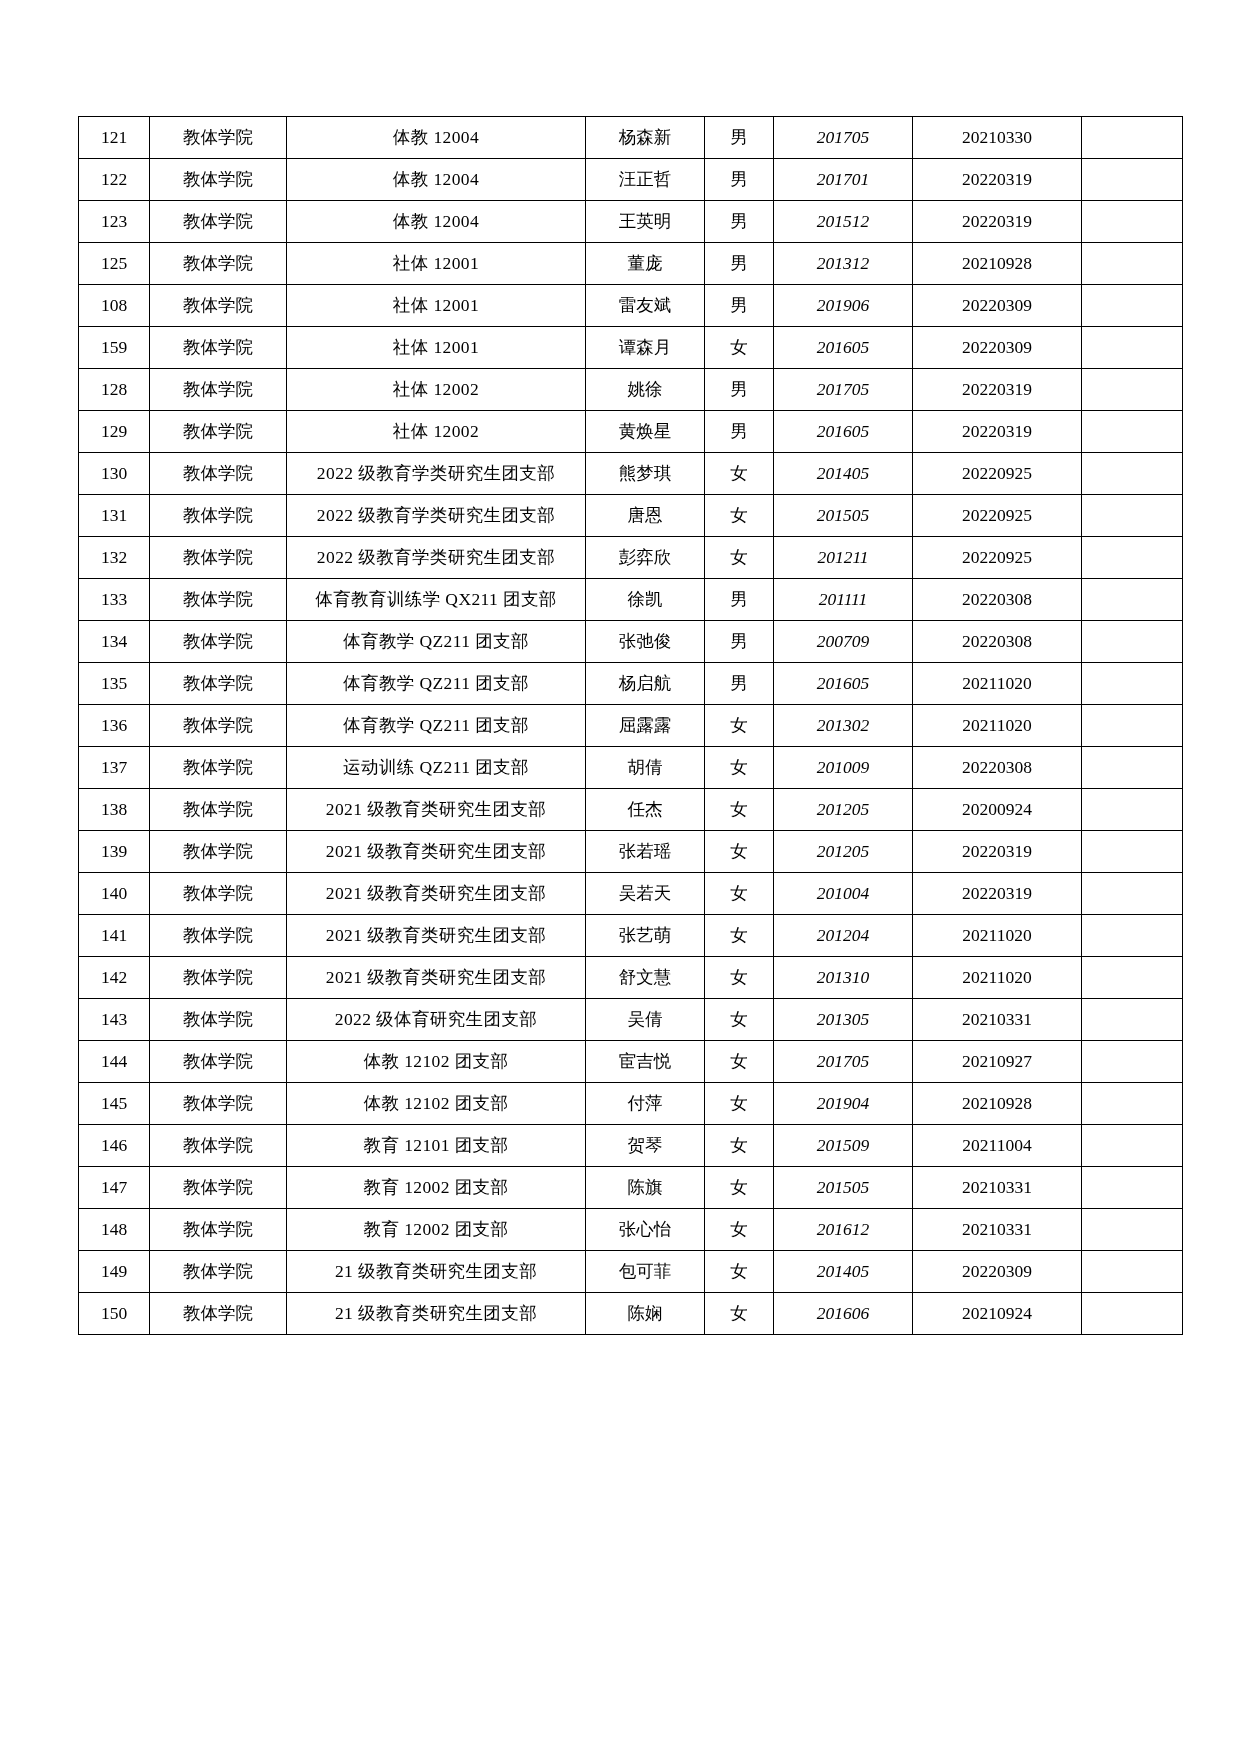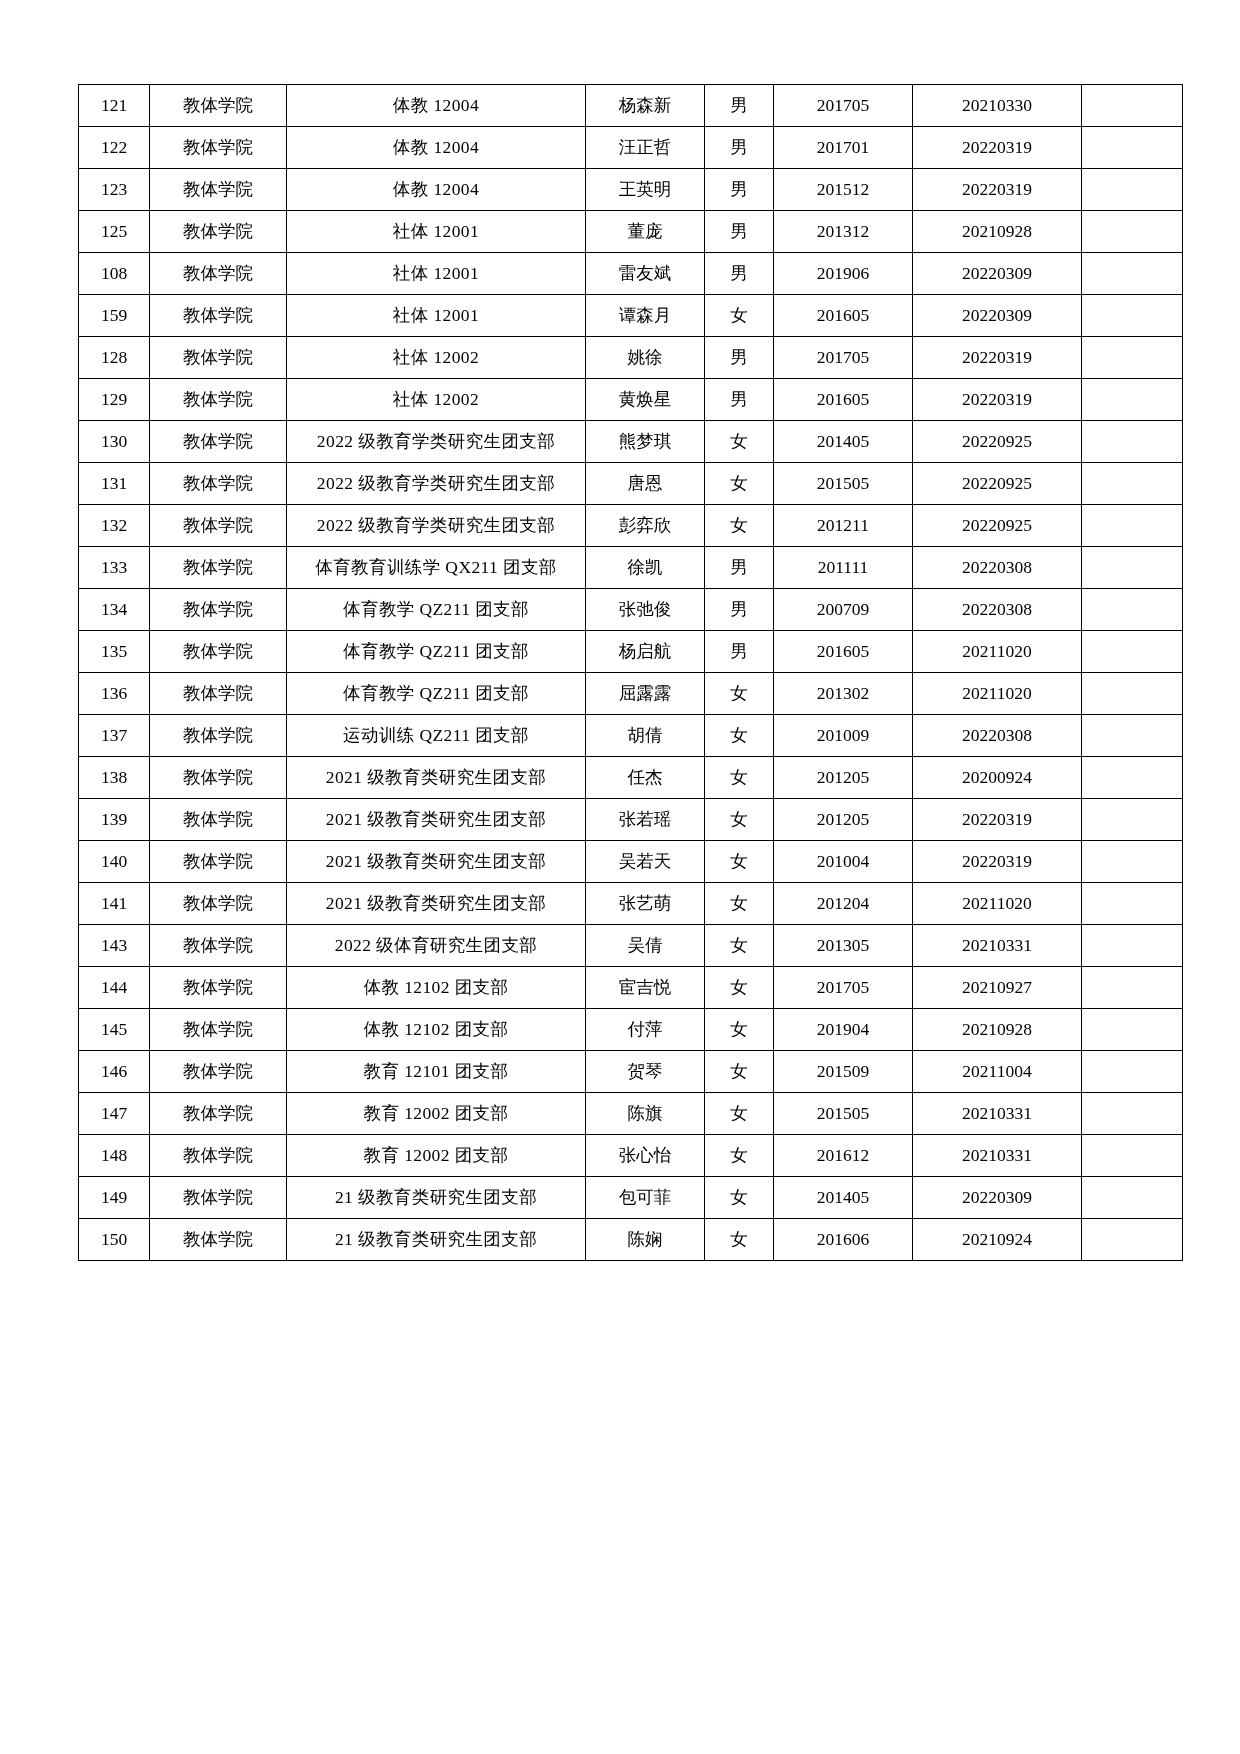--- a/index.html
+++ b/index.html
@@ -11,21 +11,21 @@
     width: 1240px;
     height: 1754px;
     font-family: "Liberation Serif", "DejaVu Serif", serif;
     color: #000000;
   }
   .page {
     position: relative;
     width: 1240px;
     height: 1754px;
     box-sizing: border-box;
-    padding: 84px 78px 0 78px;
+    padding: 116px 78px 0 78px;
   }
   table.roster {
     border-collapse: collapse;
     width: 1084px;
     table-layout: fixed;
     font-size: 17.5px;
   }
   table.roster td {
     border: 1px solid #000000;
     height: 41px;
@@ -34,21 +34,21 @@
     vertical-align: middle;
     line-height: 1.1;
     white-space: nowrap;
     overflow: hidden;
   }
   td.c-index   { width: 62px; }
   td.c-college { width: 128px; }
   td.c-branch  { width: 290px; }
   td.c-name    { width: 110px; }
   td.c-gender  { width: 60px; }
-  td.c-id      { width: 130px; }
+  td.c-id      { width: 130px; font-style: italic; }
   td.c-date    { width: 160px; }
   td.c-blank   { width: 92px; }
 
   .branch-text { letter-spacing: 0.4px; }
 </style>
 </head>
 <body>
 
 <div class="page">
   <table class="roster">
@@ -247,20 +247,30 @@
           <td class="c-index">141</td>
           <td class="c-college">教体学院</td>
           <td class="c-branch"><span class="branch-text">2021 级教育类研究生团支部</span></td>
           <td class="c-name">张艺萌</td>
           <td class="c-gender">女</td>
           <td class="c-id">201204</td>
           <td class="c-date">20211020</td>
           <td class="c-blank"></td>
         </tr>
         <tr>
+          <td class="c-index">142</td>
+          <td class="c-college">教体学院</td>
+          <td class="c-branch"><span class="branch-text">2021 级教育类研究生团支部</span></td>
+          <td class="c-name">舒文慧</td>
+          <td class="c-gender">女</td>
+          <td class="c-id">201310</td>
+          <td class="c-date">20211020</td>
+          <td class="c-blank"></td>
+        </tr>
+        <tr>
           <td class="c-index">143</td>
           <td class="c-college">教体学院</td>
           <td class="c-branch"><span class="branch-text">2022 级体育研究生团支部</span></td>
           <td class="c-name">吴倩</td>
           <td class="c-gender">女</td>
           <td class="c-id">201305</td>
           <td class="c-date">20210331</td>
           <td class="c-blank"></td>
         </tr>
         <tr>

